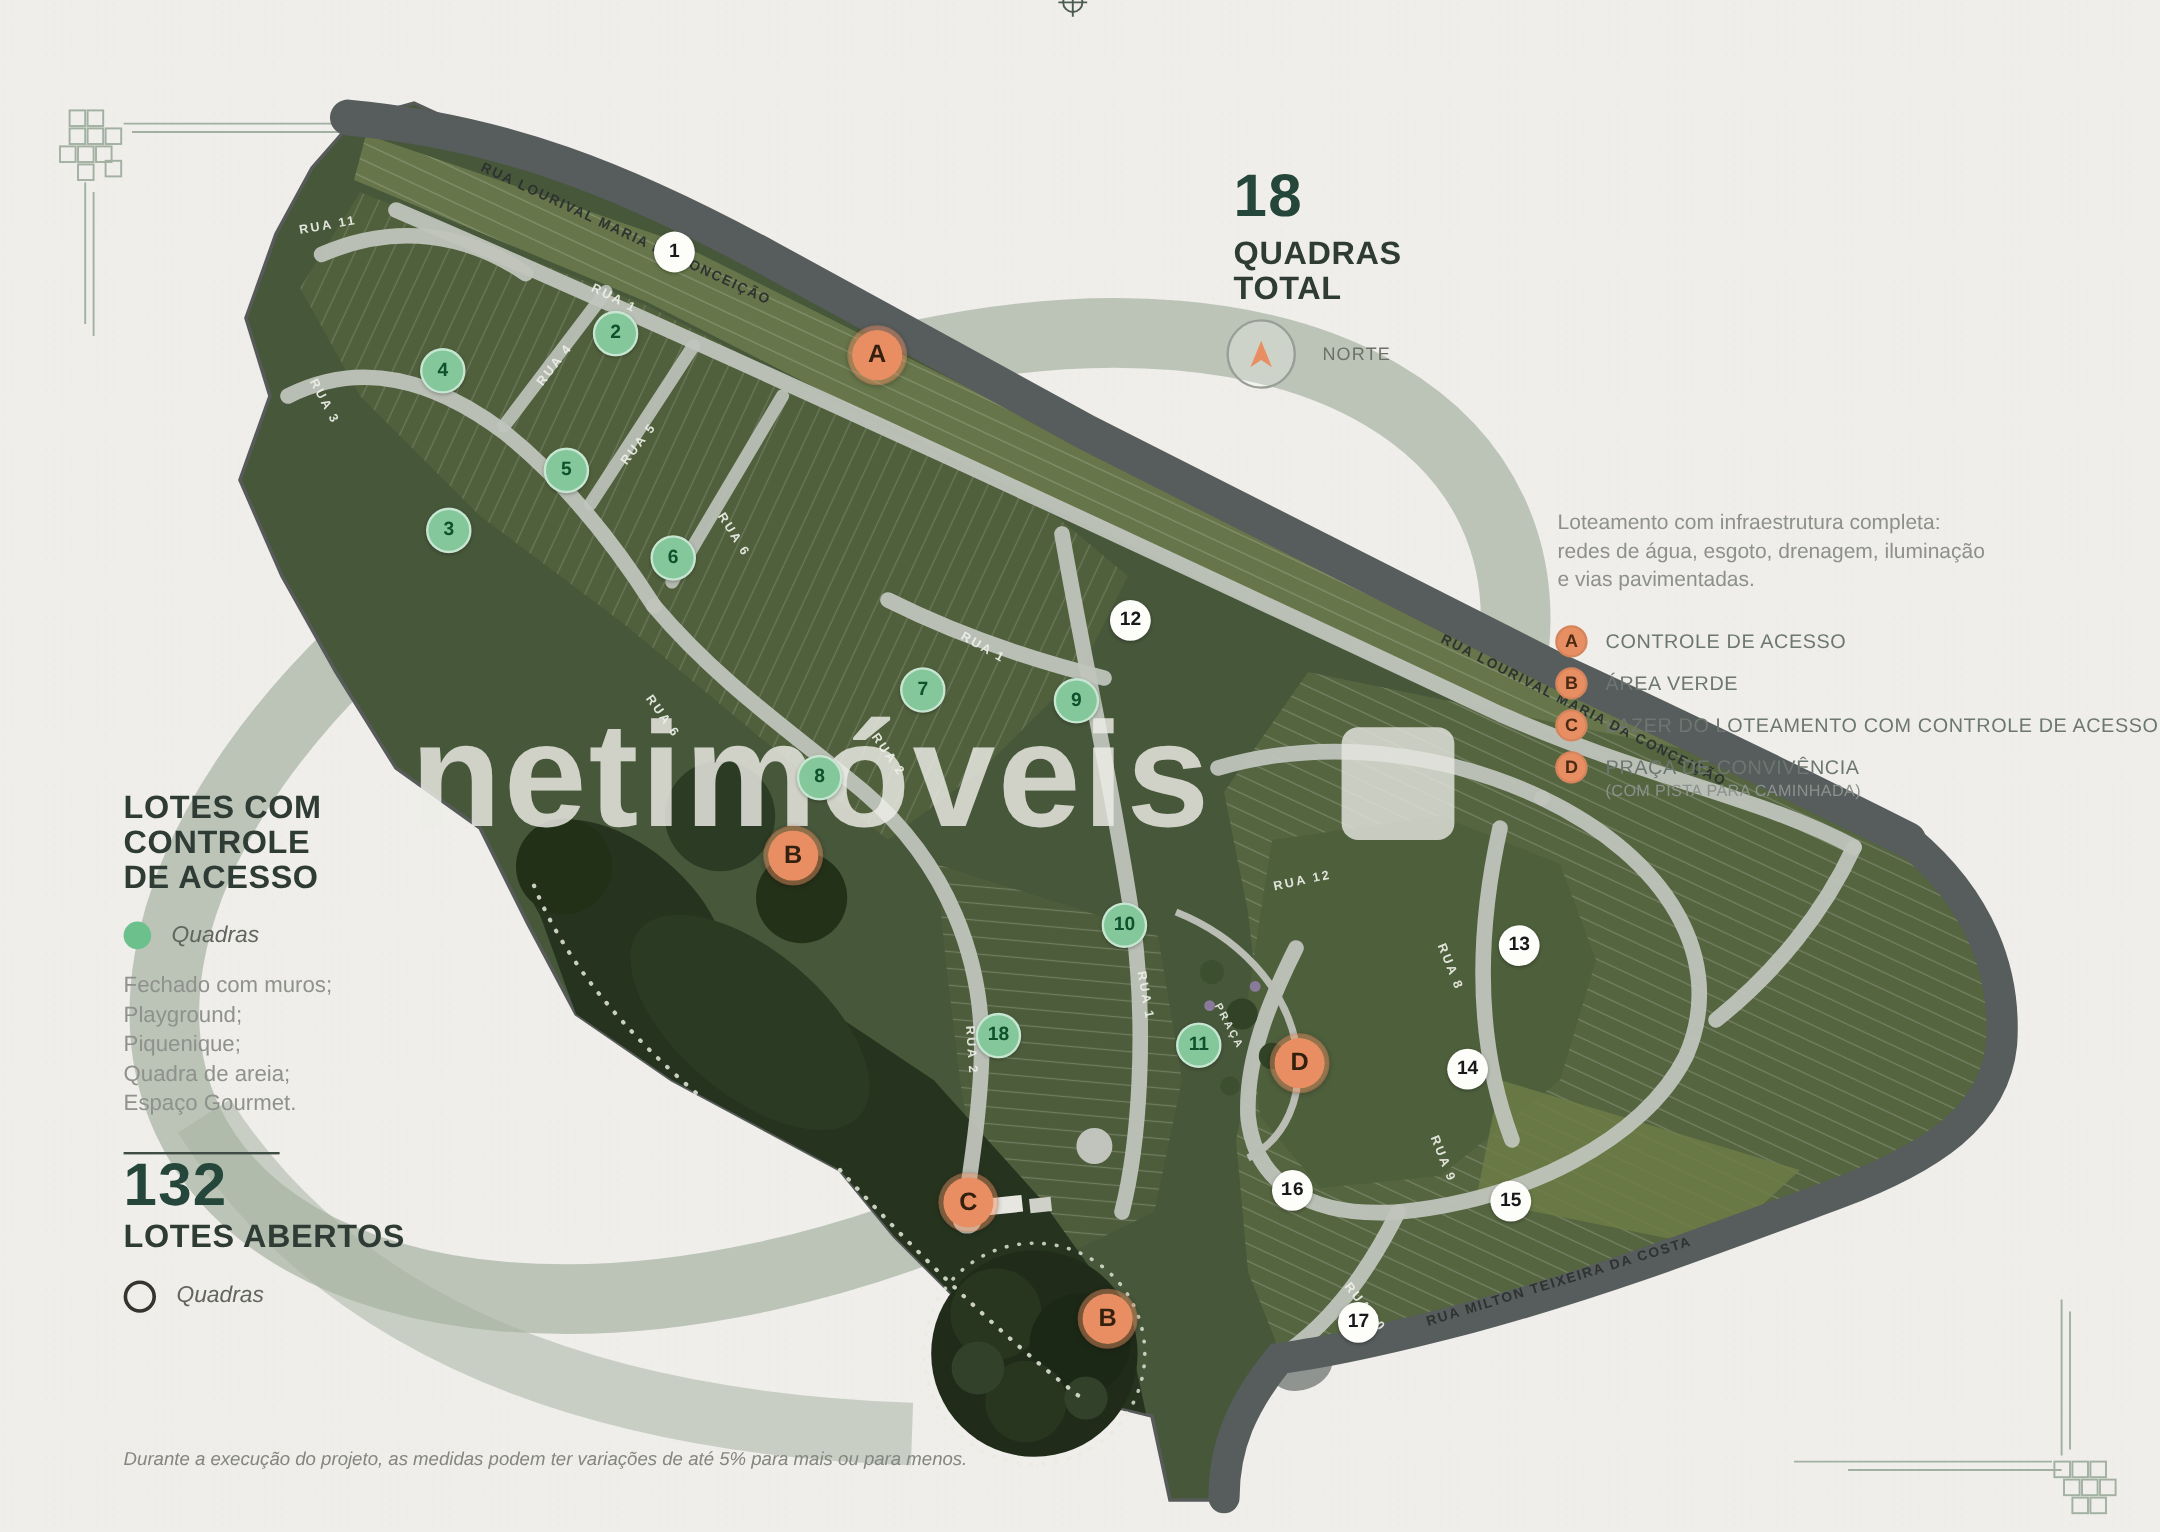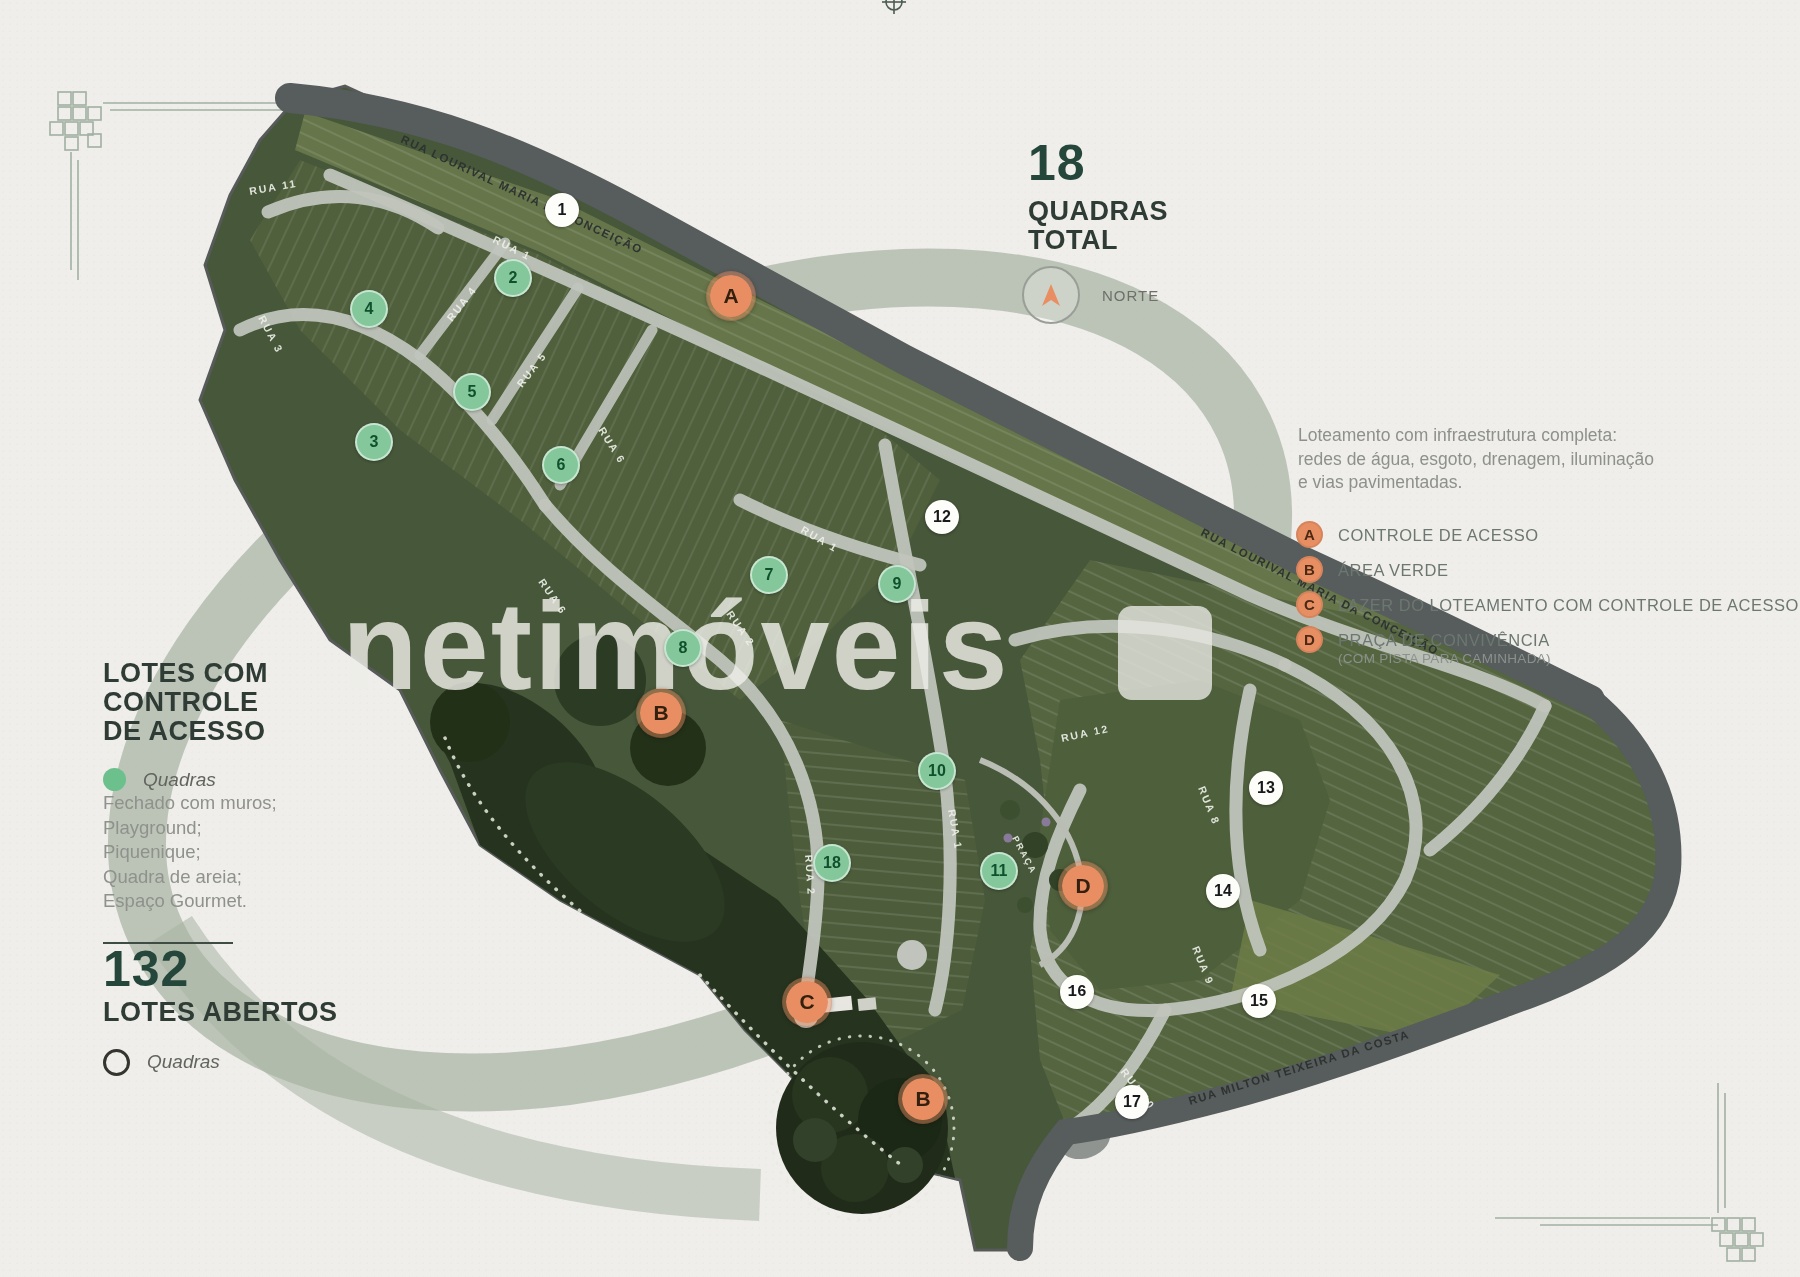--- a/index.html
+++ b/index.html
@@ -36,21 +36,21 @@
     font-size:21px;box-shadow:0 1px 4px rgba(0,0,0,.25)}
 
   
   #left-stats{left:103px;top:650px;z-index:7;width:300px}
   .big-num{font-size:50px;font-weight:bold;color:#25463a;letter-spacing:1px;line-height:1}
   .stat-label{font-size:27px;font-weight:bold;color:#2f3b35;line-height:29px;margin-top:9px;letter-spacing:.5px}
   .legend-row{display:flex;align-items:center;margin-top:22px}
   .dot-green{width:23px;height:23px;border-radius:50%;background:#6cc08c}
   .dot-open{width:21px;height:21px;border-radius:50%;background:transparent;border:3px solid #34352f}
   .legend-row .lg-txt{font-style:italic;font-size:19px;color:#62645e;margin-left:17px}
-  #features{font-size:18.5px;color:#8f918c;line-height:24.5px}
+  #features{margin-top:18px;font-size:18.5px;color:#8f918c;line-height:24.5px}
   #features span{display:block}
   .divider{width:130px;border-top:2px solid #3e4c43;margin-top:28px}
   #open-block{margin-top:0}
 
   
   #right-quadras{left:1028px;top:138px;z-index:7}
   #north{left:1022px;top:266px;z-index:7;display:flex;align-items:center}
   #north .ring{width:54px;height:54px;border-radius:50%;border:2px solid #999e97;
     display:flex;align-items:center;justify-content:center;background:rgba(255,255,255,.25)}
   #north .nlabel{font-size:15px;color:#6e6f69;letter-spacing:1px;margin-left:22px}
@@ -353,14 +353,15 @@
     </div>
     <div class="leg-row">
       <span class="leg-circle">D</span>
       <span class="leg-text">
         <div>PRAÇA DE CONVIVÊNCIA</div>
         <div class="leg-sub">(COM PISTA PARA CAMINHADA)</div>
       </span>
     </div>
   </div>
 
+  <div id="disclaimer" class="abs">Durante a execução do projeto, as medidas podem ter variações de até 5% para mais ou para menos.</div>
 
 </div>
 
 </body></html>

